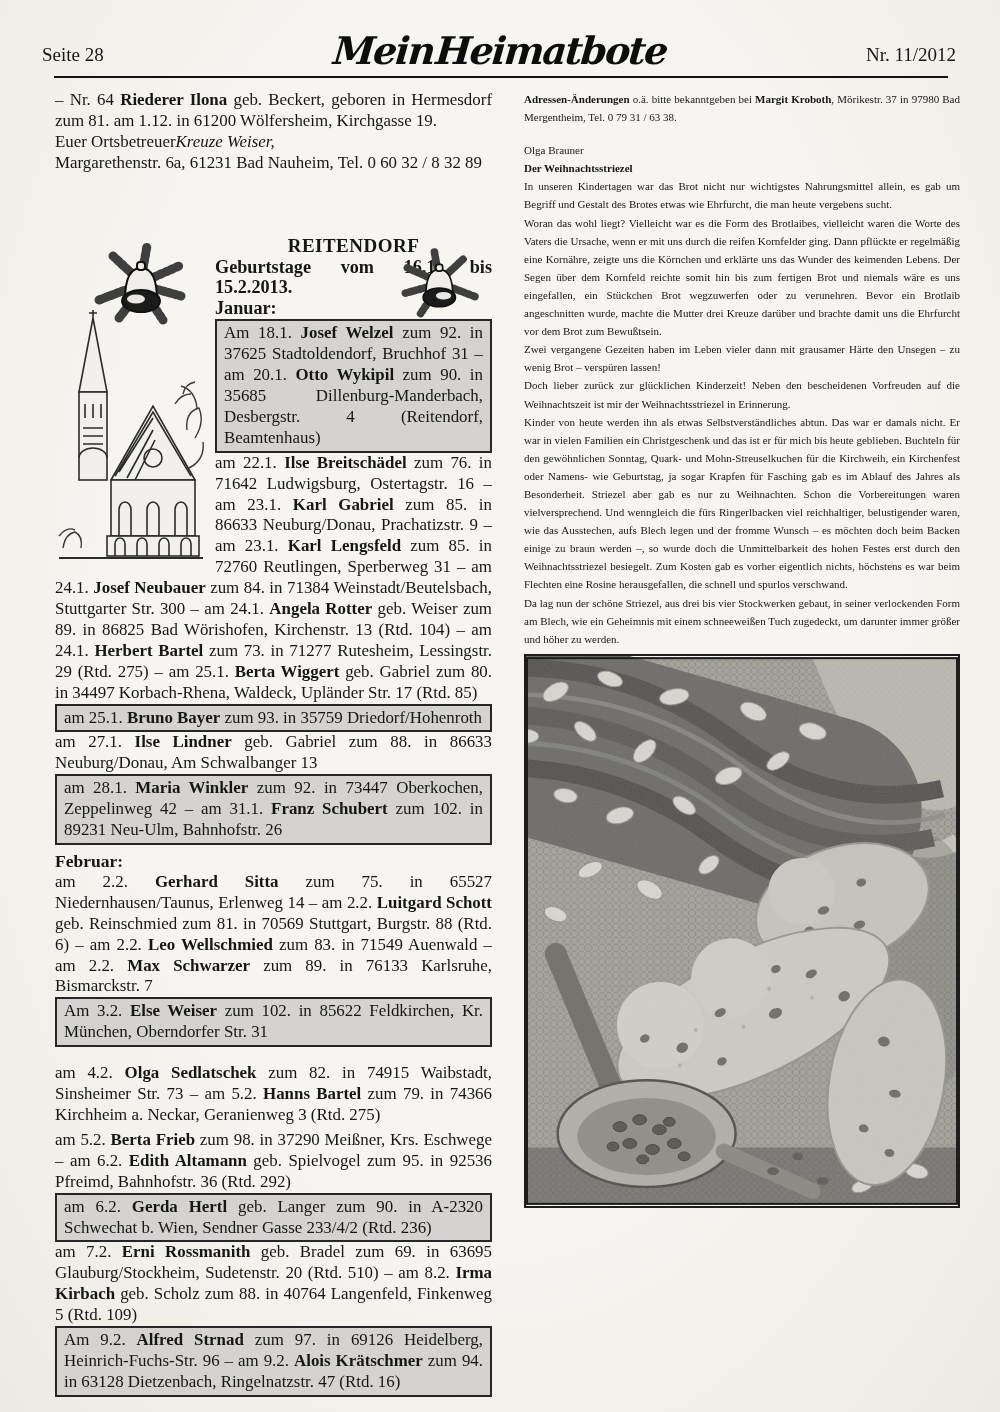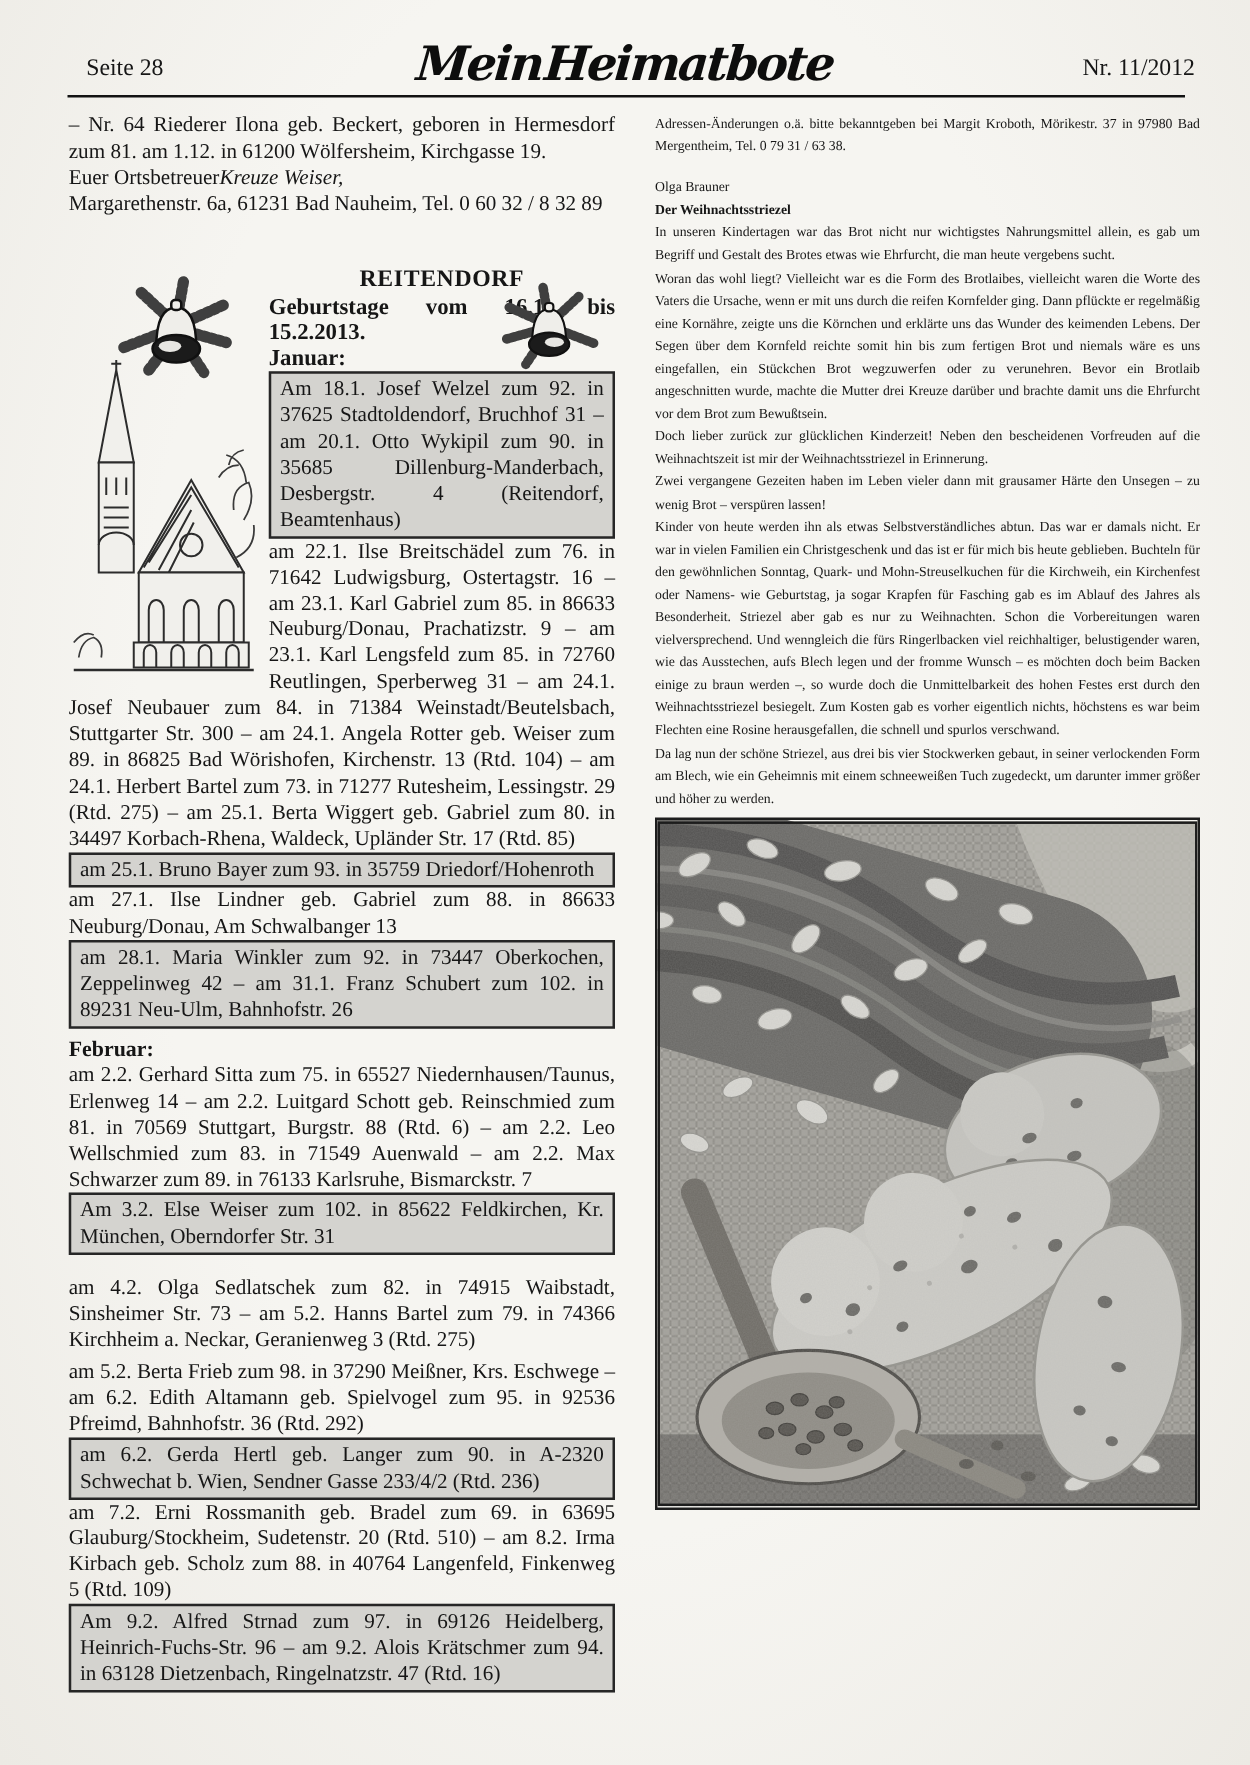--- a/index.html
+++ b/index.html
@@ -1,41 +1,41 @@
 <!DOCTYPE html>
 <html><head>
 <meta charset="utf-8">
 <style>
   html,body{margin:0;padding:0;background:#8b8b8b;}
   .page{position:relative;width:1000px;height:1412px;margin:0 auto;overflow:hidden;
         background:radial-gradient(ellipse at 50% 42%, #f6f5f1 55%, #eceae4 100%);
         font-family:"Liberation Serif",serif;color:#161616;}
   
-  .hdr-page{position:absolute;top:44px;left:69px;font-size:19px;}
+  .hdr-page{position:absolute;top:44px;left:42px;font-size:19px;}
   .hdr-issue{position:absolute;top:44px;right:44px;font-size:19px;text-align:right;}
   .logo{position:absolute;top:28px;left:0;width:100%;text-align:center;
         font-family:"DejaVu Serif",serif;font-size:38px;font-weight:bold;font-style:italic;
         letter-spacing:-2px;word-spacing:-9px;transform:skewX(-5deg);color:#0d0d0d;}
   .rule{position:absolute;top:76px;left:54px;width:894px;border-top:2.2px solid #121212;}
   
   .col{position:absolute;top:90px;text-align:justify;}
   .col-left{left:55px;width:437px;font-size:16.9px;line-height:20.9px;}
   .col-right{left:524px;width:436px;font-size:11px;line-height:18.1px;}
   p{margin:0;}
-  b{font-weight:normal;}
+  b{font-weight:bold;}
   .sig{display:flex;justify-content:flex-start;}
   .it{font-style:italic;}
   .addr-line{text-align:left;}
   
   .reiten{position:relative;}
   .orn{position:absolute;}
   .orn-l{top:2px;left:36px;}
   .orn-r{top:8px;left:342px;}
   .church{float:left;width:150px;height:252px;margin:72px 10px 6px 0;}
-  .sect-title{margin-top:40px;text-align:center;font-weight:bold;font-size:19px;letter-spacing:.5px;}
+  .sect-title{margin-top:62px;text-align:center;font-weight:bold;font-size:19px;letter-spacing:.5px;}
   .sect-sub{font-weight:bold;font-size:18.2px;}
   .gbox{background:#d4d3cf;border:2px solid #262626;padding:2px 7px;margin:0 0;overflow:hidden;}
   .month{font-weight:bold;font-size:17.5px;text-align:left;}
   .mb4{margin-bottom:4px;margin-top:16px;} .mt6{margin-top:6px;}
   
   .author{margin-top:15px;}
   .art-title{font-weight:bold;}
   .photo{display:block;margin-top:6px;border:2px solid #1d1d1d;}
 </style>
 </head>
@@ -136,22 +136,22 @@
     </div>
   </div>
 
   <div class="col col-right">
     <p><b>Adressen-Änderungen</b> o.ä. bitte bekanntgeben bei <b>Margit Kroboth</b>, Mörikestr. 37 in 97980 Bad Mergentheim, Tel. 0 79 31 / 63 38.</p>
     <p class="author">Olga Brauner</p>
     <p class="art-title">Der Weihnachtsstriezel</p>
     <div>
         <p>In unseren Kindertagen war das Brot nicht nur wichtigstes Nahrungsmittel allein, es gab um Begriff und Gestalt des Brotes etwas wie Ehrfurcht, die man heute vergebens sucht.</p>
         <p>Woran das wohl liegt? Vielleicht war es die Form des Brotlaibes, vielleicht waren die Worte des Vaters die Ursache, wenn er mit uns durch die reifen Kornfelder ging. Dann pflückte er regelmäßig eine Kornähre, zeigte uns die Körnchen und erklärte uns das Wunder des keimenden Lebens. Der Segen über dem Kornfeld reichte somit hin bis zum fertigen Brot und niemals wäre es uns eingefallen, ein Stückchen Brot wegzuwerfen oder zu verunehren. Bevor ein Brotlaib angeschnitten wurde, machte die Mutter drei Kreuze darüber und brachte damit uns die Ehrfurcht vor dem Brot zum Bewußtsein.</p>
+        <p>Zwei vergangene Gezeiten haben im Leben vieler dann mit grausamer Härte den Unsegen – zu wenig Brot – verspüren lassen!</p>
         <p>Doch lieber zurück zur glücklichen Kinderzeit! Neben den bescheidenen Vorfreuden auf die Weihnachtszeit ist mir der Weihnachtsstriezel in Erinnerung.</p>
-        <p>Zwei vergangene Gezeiten haben im Leben vieler dann mit grausamer Härte den Unsegen – zu wenig Brot – verspüren lassen!</p>
         <p>Kinder von heute werden ihn als etwas Selbstverständliches abtun. Das war er damals nicht. Er war in vielen Familien ein Christgeschenk und das ist er für mich bis heute geblieben. Buchteln für den gewöhnlichen Sonntag, Quark- und Mohn-Streuselkuchen für die Kirchweih, ein Kirchenfest oder Namens- wie Geburtstag, ja sogar Krapfen für Fasching gab es im Ablauf des Jahres als Besonderheit. Striezel aber gab es nur zu Weihnachten. Schon die Vorbereitungen waren vielversprechend. Und wenngleich die fürs Ringerlbacken viel reichhaltiger, belustigender waren, wie das Ausstechen, aufs Blech legen und der fromme Wunsch – es möchten doch beim Backen einige zu braun werden –, so wurde doch die Unmittelbarkeit des hohen Festes erst durch den Weihnachtsstriezel besiegelt. Zum Kosten gab es vorher eigentlich nichts, höchstens es war beim Flechten eine Rosine herausgefallen, die schnell und spurlos verschwand.</p>
         <p>Da lag nun der schöne Striezel, aus drei bis vier Stockwerken gebaut, in seiner verlockenden Form am Blech, wie ein Geheimnis mit einem schneeweißen Tuch zugedeckt, um darunter immer größer und höher zu werden.</p>
       </div>
 
     <svg class="photo" width="432" height="550" viewBox="0 0 437 554">
       <defs>
         <pattern id="burlap" width="7" height="7" patternUnits="userSpaceOnUse">
           <rect width="7" height="7" fill="#a3a19b"></rect>
           <path d="M0,3.5 H7 M3.5,0 V7" stroke="#8e8c86" stroke-width="1.5"></path>
           <rect x="2.6" y="2.6" width="1.7" height="1.7" fill="#bab8b1"></rect>

